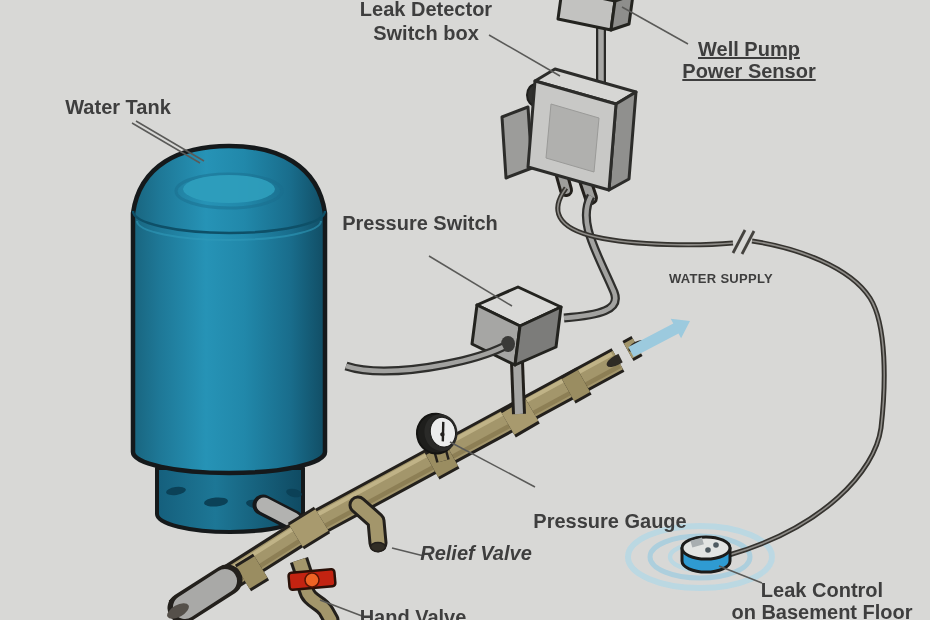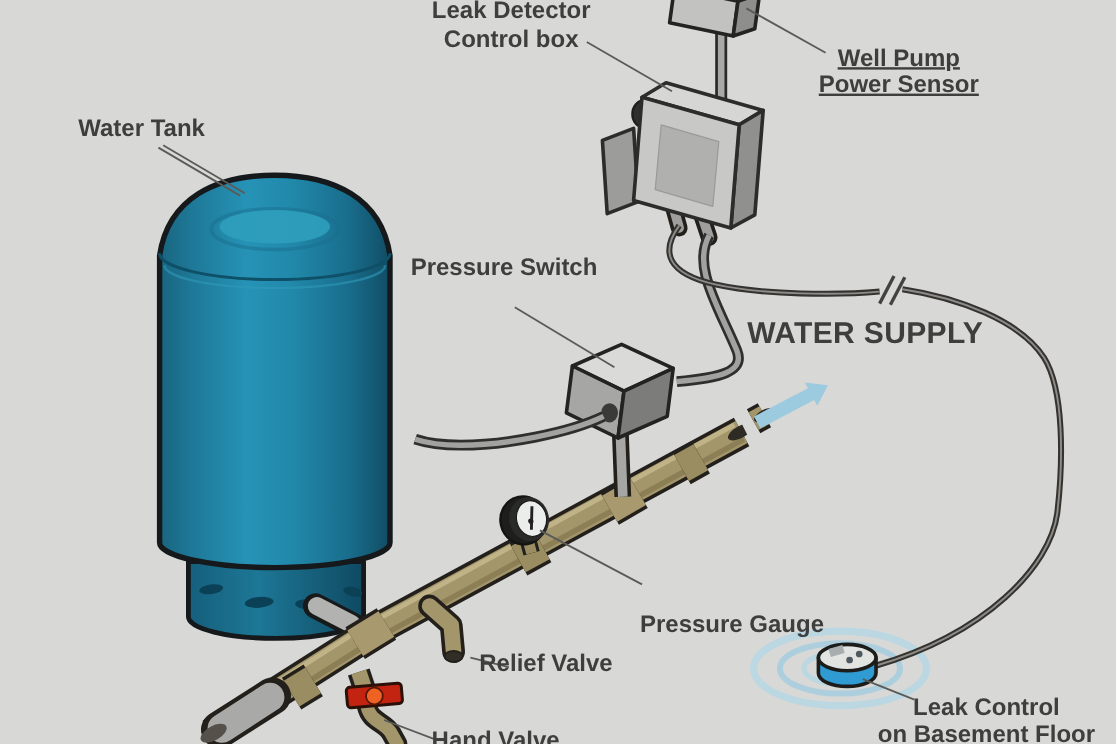--- a/index.html
+++ b/index.html
@@ -7,21 +7,21 @@
     position:relative;width:930px;height:620px;overflow:hidden;
     background:#d8d8d6;font-family:"Liberation Sans",sans-serif;
   }
   #art{position:absolute;left:0;top:0;}
   .lbl{
     position:absolute;font-weight:700;font-size:20px;line-height:22px;
     color:#3e3e3e;text-align:center;white-space:nowrap;
     transform:translateX(-50%);
   }
   .lbl .ln{display:block;}
-  .caps{font-size:25px;letter-spacing:.3px;line-height:23px;}
+  .caps{font-size:13px;letter-spacing:.3px;line-height:23px;}
 </style>
 </head>
 <body>
 
 <div id="stage">
 
 <svg id="art" width="930" height="620" viewBox="0 0 930 620">
   <defs>
     <linearGradient id="gTank" x1="0" y1="0" x2="1" y2="0">
       <stop offset="0" stop-color="#19657f"></stop>
@@ -220,37 +220,37 @@
     <line x1="392" y1="548" x2="424" y2="556"></line>
     <line x1="320" y1="600" x2="362" y2="616"></line>
     <line x1="719" y1="566" x2="762" y2="583"></line>
   </g>
 </svg>
 
   <div class="lbl" style="left:118px;top:96px;text-align:right;">Water Tank</div>
 
   <div class="lbl" style="left:426px;top:-3px;">
     <span class="ln" style="line-height:24px">Leak Detector</span>
-    <span class="ln" style="line-height:24px">Control box</span>
+    <span class="ln" style="line-height:24px">Switch box</span>
   </div>
 
   <div class="lbl" style="left:749px;top:38px;text-decoration:underline;">
     <span class="ln">Well Pump</span>
     <span class="ln">Power Sensor</span>
   </div>
 
   <div class="lbl" style="left:420px;top:212px;">Pressure Switch</div>
 
   <div class="lbl caps" style="left:721px;top:267px;">
     <span class="ln">WATER SUPPLY</span>
   </div>
 
   <div class="lbl" style="left:610px;top:474px;margin-top:36px;">Pressure Gauge</div>
 
-  <div class="lbl" style="left:455px;top:542px;">Relief Valve</div>
+  <div class="lbl" style="left:476px;top:542px;font-style:italic;">Relief Valve</div>
 
   <div class="lbl" style="left:413px;top:606px;">Hand Valve</div>
 
   <div class="lbl" style="left:822px;top:579px;">
     <span class="ln">Leak Control</span>
     <span class="ln">on Basement Floor</span>
   </div>
 
 </div>
 

